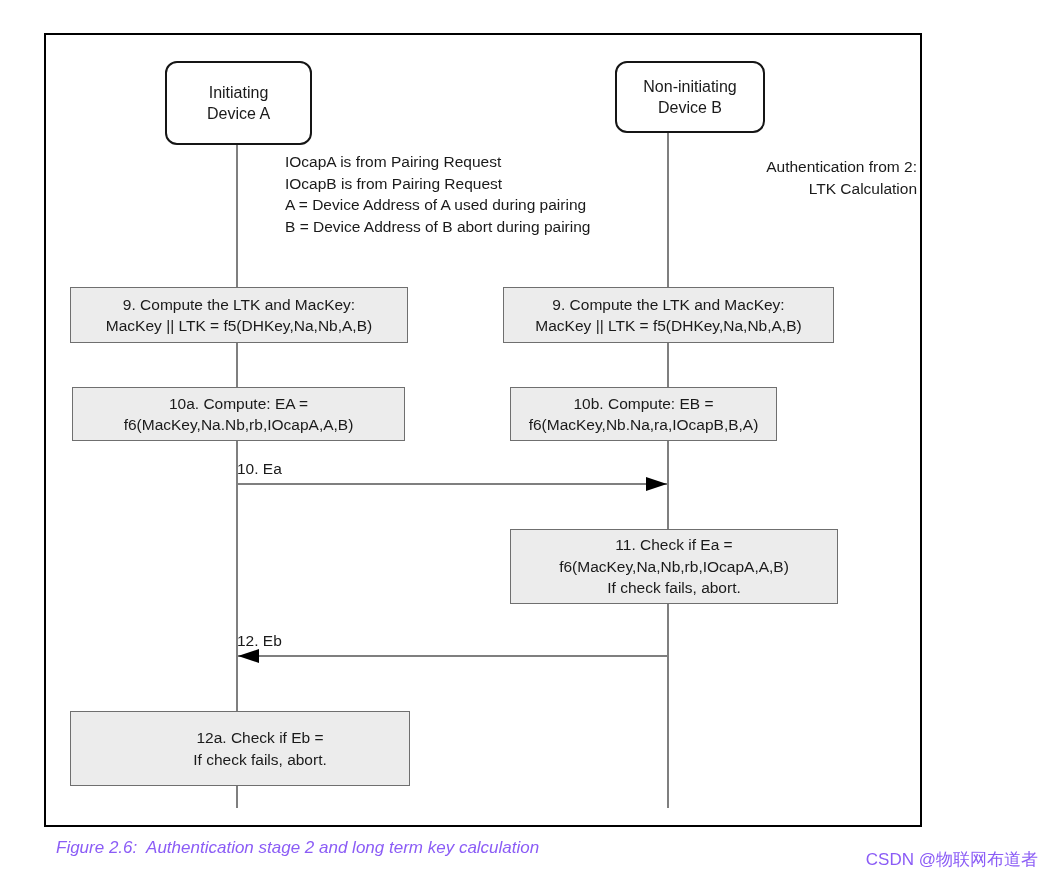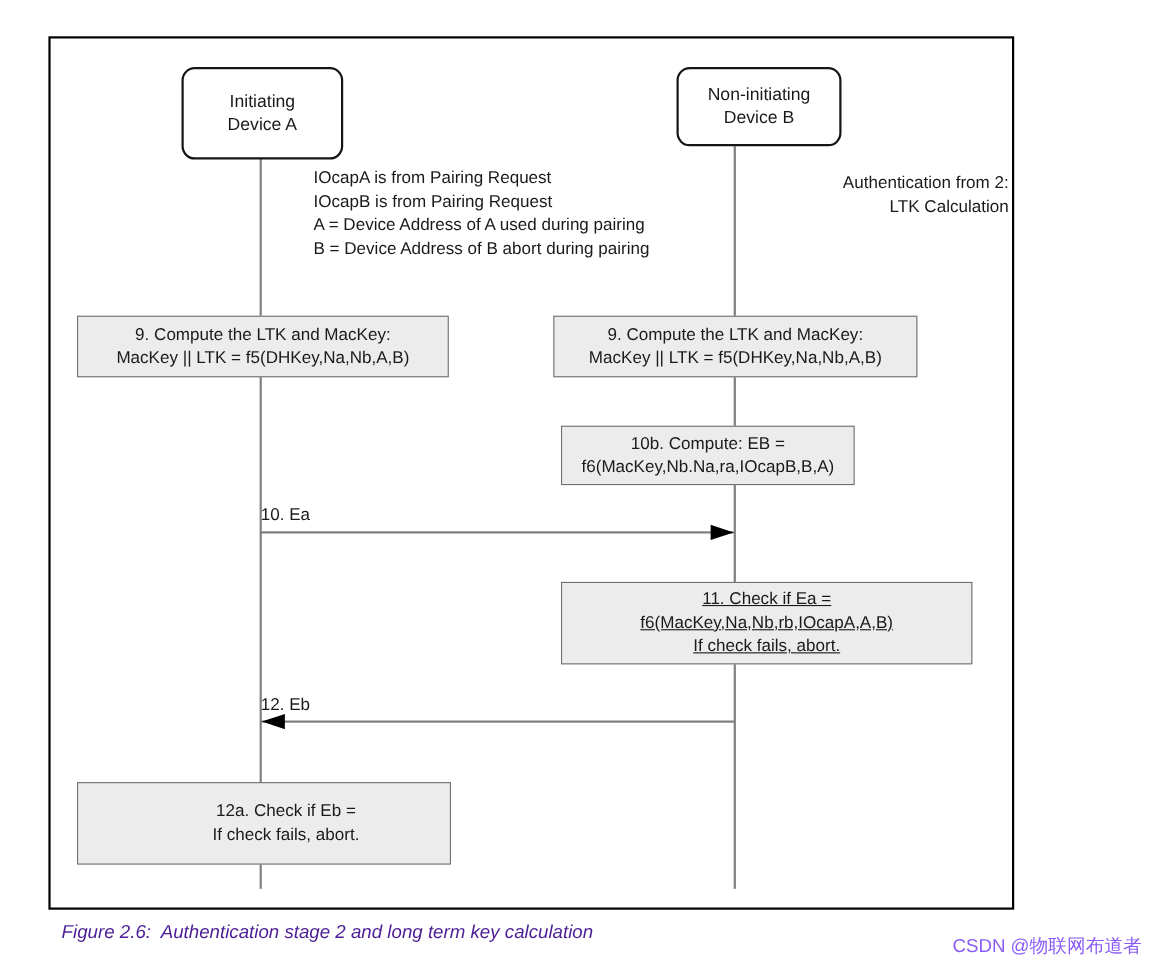--- a/index.html
+++ b/index.html
@@ -75,21 +75,21 @@
     text-align: center;
     font-size: 15.5px;
     line-height: 21.5px;
     z-index: 3;
     white-space: nowrap;
   }
   .box-9a  { left: 70px;  top: 287px; width: 338px; height: 56px; }
   .box-9b  { left: 503px; top: 287px; width: 331px; height: 56px; }
   .box-10a { left: 72px;  top: 387px; width: 333px; height: 54px; }
   .box-10b { left: 510px; top: 387px; width: 267px; height: 54px; }
-  .box-11  { left: 510px; top: 529px; width: 374px; height: 75px; text-decoration: underline; }
+  .box-11  { left: 510px; top: 529px; width: 328px; height: 75px; }
   .box-12a { left: 70px;  top: 711px; width: 340px; height: 75px; padding-left: 40px; }
   .msg-line {
     position: absolute;
     left: 237px;
     width: 431px;
     height: 2px;
     background: #7f7f7f;
     z-index: 2;
   }
   .msg-line-10 { top: 483px; }
@@ -120,21 +120,21 @@
     z-index: 2;
   }
   .msg-label-10 { top: 460px; }
   .msg-label-12 { top: 632px; }
   .caption {
     position: absolute;
     left: 56px; top: 838px;
     font-size: 17px;
     font-style: italic;
     white-space: pre;
-    color: #4c1d95;
+    color: #8b5cf6;
   }
   .watermark {
     position: absolute;
     right: 9px; top: 848px;
     font-size: 17px;
     color: #8b5cf6;
   }
 </style>
 </head>
 <body>
@@ -171,20 +171,24 @@
   <div class="step-box box-9a">
     <div>9. Compute the LTK and MacKey:</div>
     <div>MacKey || LTK = f5(DHKey,Na,Nb,A,B)</div>
   </div>
 
   <div class="step-box box-9b">
     <div>9. Compute the LTK and MacKey:</div>
     <div>MacKey || LTK = f5(DHKey,Na,Nb,A,B)</div>
   </div>
 
+  <div class="step-box box-10a">
+    <div>10a. Compute: EA =</div>
+    <div>f6(MacKey,Na.Nb,rb,IOcapA,A,B)</div>
+  </div>
 
   <div class="step-box box-10b">
     <div>10b. Compute: EB =</div>
     <div>f6(MacKey,Nb.Na,ra,IOcapB,B,A)</div>
   </div>
 
   <div class="msg-label msg-label-10">10. Ea</div>
   <div class="msg-line msg-line-10"></div>
   <div class="arrowhead arrowhead-right"></div>
 

